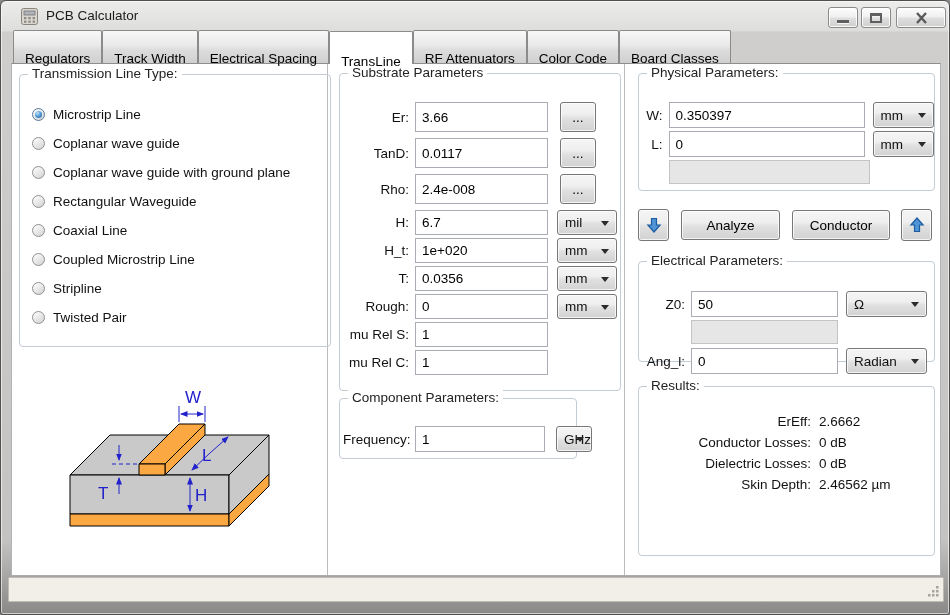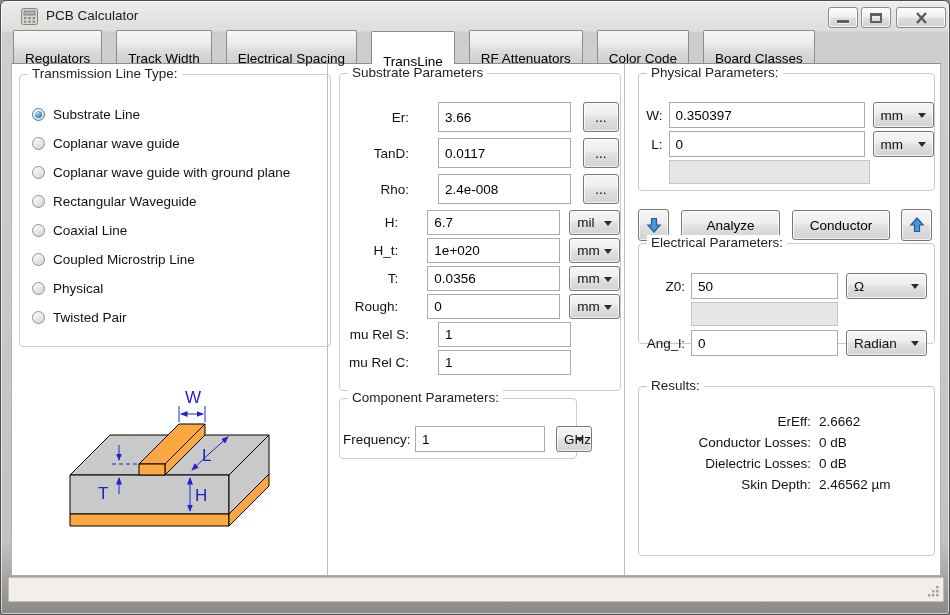--- a/index.html
+++ b/index.html
@@ -21,21 +21,21 @@
             box-shadow:inset 0 0 0 1px rgba(255,255,255,.9);
             display:flex; align-items:center; justify-content:center; cursor:default; }
   .winbtn.min { left:827px; width:30px; }
   .winbtn.max { left:860px; width:30px; }
   .winbtn.close { left:895px; width:50px; }
   .glyph-min { width:12px; height:3px; background:#5F5F5F; margin-top:8px; box-shadow:0 1px 0 rgba(255,255,255,.8); }
   .glyph-max { width:12px; height:10px; border:2px solid #5F5F5F; border-top-width:3px; background:transparent; }
 
   
   .tabs { position:absolute; left:12px; top:33px; height:29px; display:flex; align-items:flex-end; z-index:3; }
-  .tab { height:24px; line-height:23px; padding:16px 11px; margin-right:14px;
+  .tab { height:24px; line-height:23px; padding:16px 11px; margin-right:0;
          border:1px solid #8B8B8B; border-bottom:none; border-radius:2px 2px 0 0;
          background:linear-gradient(180deg,#F8F8F8,#E9E9E9 45%,#DCDCDC 60%,#D0D0D0);
          color:#000; cursor:default; white-space:nowrap; }
   .tab.active { height:29px; line-height:28px; margin-bottom:-1px;
                 background:#FFFFFF; position:relative; z-index:4; }
 
   
   .content { position:absolute; left:10px; top:62px; width:930px; height:513px;
              background:#FFFFFF; border-top:1px solid #8E8E8E; border-left:1px solid #B3B3B3;
              border-right:1px solid #B3B3B3; border-bottom:1px solid #ABABAB; }
@@ -44,21 +44,21 @@
 
   
   .groupbox { position:absolute; border:1px solid #C3CBD4; border-radius:4px; background:transparent; }
   .gb-title { position:absolute; top:-9px; left:8px; background:#FFFFFF; padding:0 4px;
               color:#232323; white-space:nowrap; }
 
   #gb-transmission { left:18px; top:73px;  width:312px; height:273px; }
   #gb-substrate    { left:338px; top:72px; width:282px; height:318px; }
   #gb-component    { left:338px; top:397px; width:238px; height:61px; }
   #gb-physical     { left:637px; top:72px; width:297px; height:118px; }
-  #gb-electrical   { left:637px; top:242px; width:297px; height:101px; }
+  #gb-electrical   { left:637px; top:260px; width:297px; height:101px; }
   #gb-results      { left:637px; top:385px; width:297px; height:170px; }
 
   
   .radio-list { padding:29px 0 0 12px; }
   .radio-row { display:flex; align-items:center; height:20px; margin-bottom:9px; cursor:default; }
   .radio { width:13px; height:13px; border-radius:50%; margin-right:8px; flex:0 0 13px;
            border:1px solid #8E9094; background:linear-gradient(145deg,#FFFFFF,#D2D2D2); position:relative; }
   .radio-row.sel .radio { border-color:#56789B; }
   .radio-row.sel .radio::after { content:""; position:absolute; left:2px; top:2px; width:7px; height:7px; border-radius:50%;
            background:radial-gradient(circle at 35% 30%, #C4E4F8 0%, #57A0DB 45%, #1E5D93 100%); }
@@ -78,21 +78,21 @@
            background:linear-gradient(180deg,#F5F5F5,#EFEFEF 40%,#E0E0E0 55%,#D2D2D2);
            box-shadow:inset 0 0 0 1px rgba(255,255,255,.75); display:flex; align-items:center; cursor:default; }
   .combo-text { padding-left:7px; }
   .caret { position:absolute; right:7px; top:50%; margin-top:-2px; width:0; height:0;
            border-left:4px solid transparent; border-right:4px solid transparent; border-top:5px solid #2b2b2b; }
 
   
   #substrate-rows { padding-top:28px; }
   #substrate-rows .srow.tall { height:30px; margin-bottom:6px; }
   #substrate-rows .srow.short { height:25px; margin-bottom:3px; }
-  #substrate-rows .inp { width:133px;margin-left:23px; }
+  #substrate-rows .inp { width:133px; }
   .dots-btn { width:36px; margin-left:12px; }
   .combo.w60 { width:60px; margin-left:9px; }
 
   
   #component-row { margin-top:27px; height:26px; }
   #component-row .flabel { width:66px; }
   #component-row .inp { width:130px; }
   .combo.w64 { width:64px; margin-left:11px; }
 
   
@@ -176,21 +176,21 @@
 
   <div class="content"></div>
   <div class="vsep v1"></div>
   <div class="vsep v2"></div>
 
   <div class="groupbox" id="gb-transmission">
     <span class="gb-title">Transmission Line Type:</span>
     <div class="radio-list">
       <div class="radio-row sel">
         <span class="radio"></span>
-        <span>Substrate Line</span>
+        <span>Microstrip Line</span>
       </div>
       <div class="radio-row">
         <span class="radio"></span>
         <span>Coplanar wave guide</span>
       </div>
       <div class="radio-row">
         <span class="radio"></span>
         <span>Coplanar wave guide with ground plane</span>
       </div>
       <div class="radio-row">
@@ -200,21 +200,21 @@
       <div class="radio-row">
         <span class="radio"></span>
         <span>Coaxial Line</span>
       </div>
       <div class="radio-row">
         <span class="radio"></span>
         <span>Coupled Microstrip Line</span>
       </div>
       <div class="radio-row">
         <span class="radio"></span>
-        <span>Physical</span>
+        <span>Stripline</span>
       </div>
       <div class="radio-row">
         <span class="radio"></span>
         <span>Twisted Pair</span>
       </div>
     </div>
   </div>
 
   <svg id="diagram" width="208" height="160" viewBox="0 0 208 160">
     <defs>

